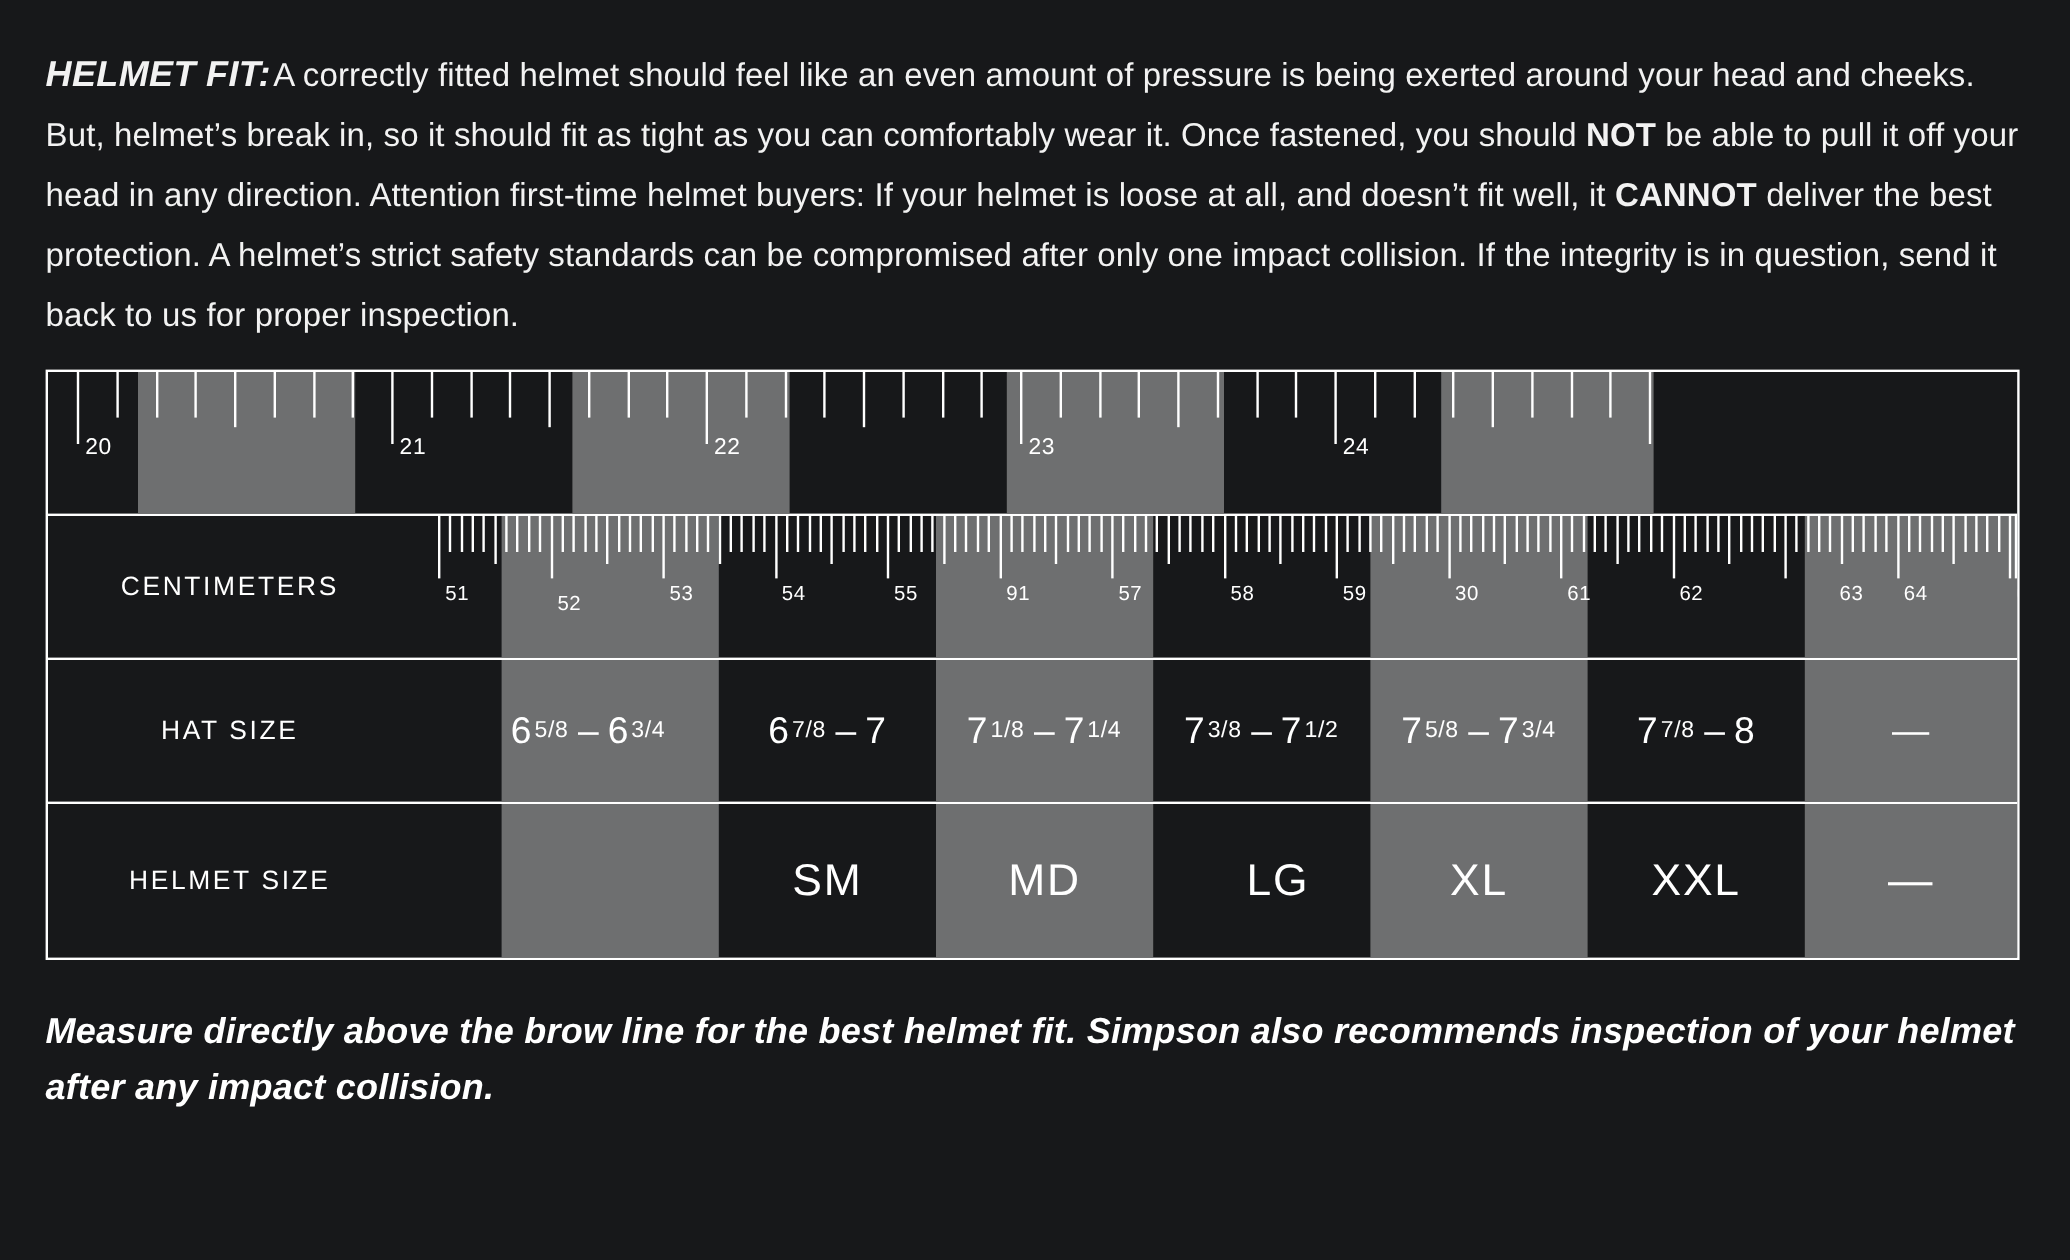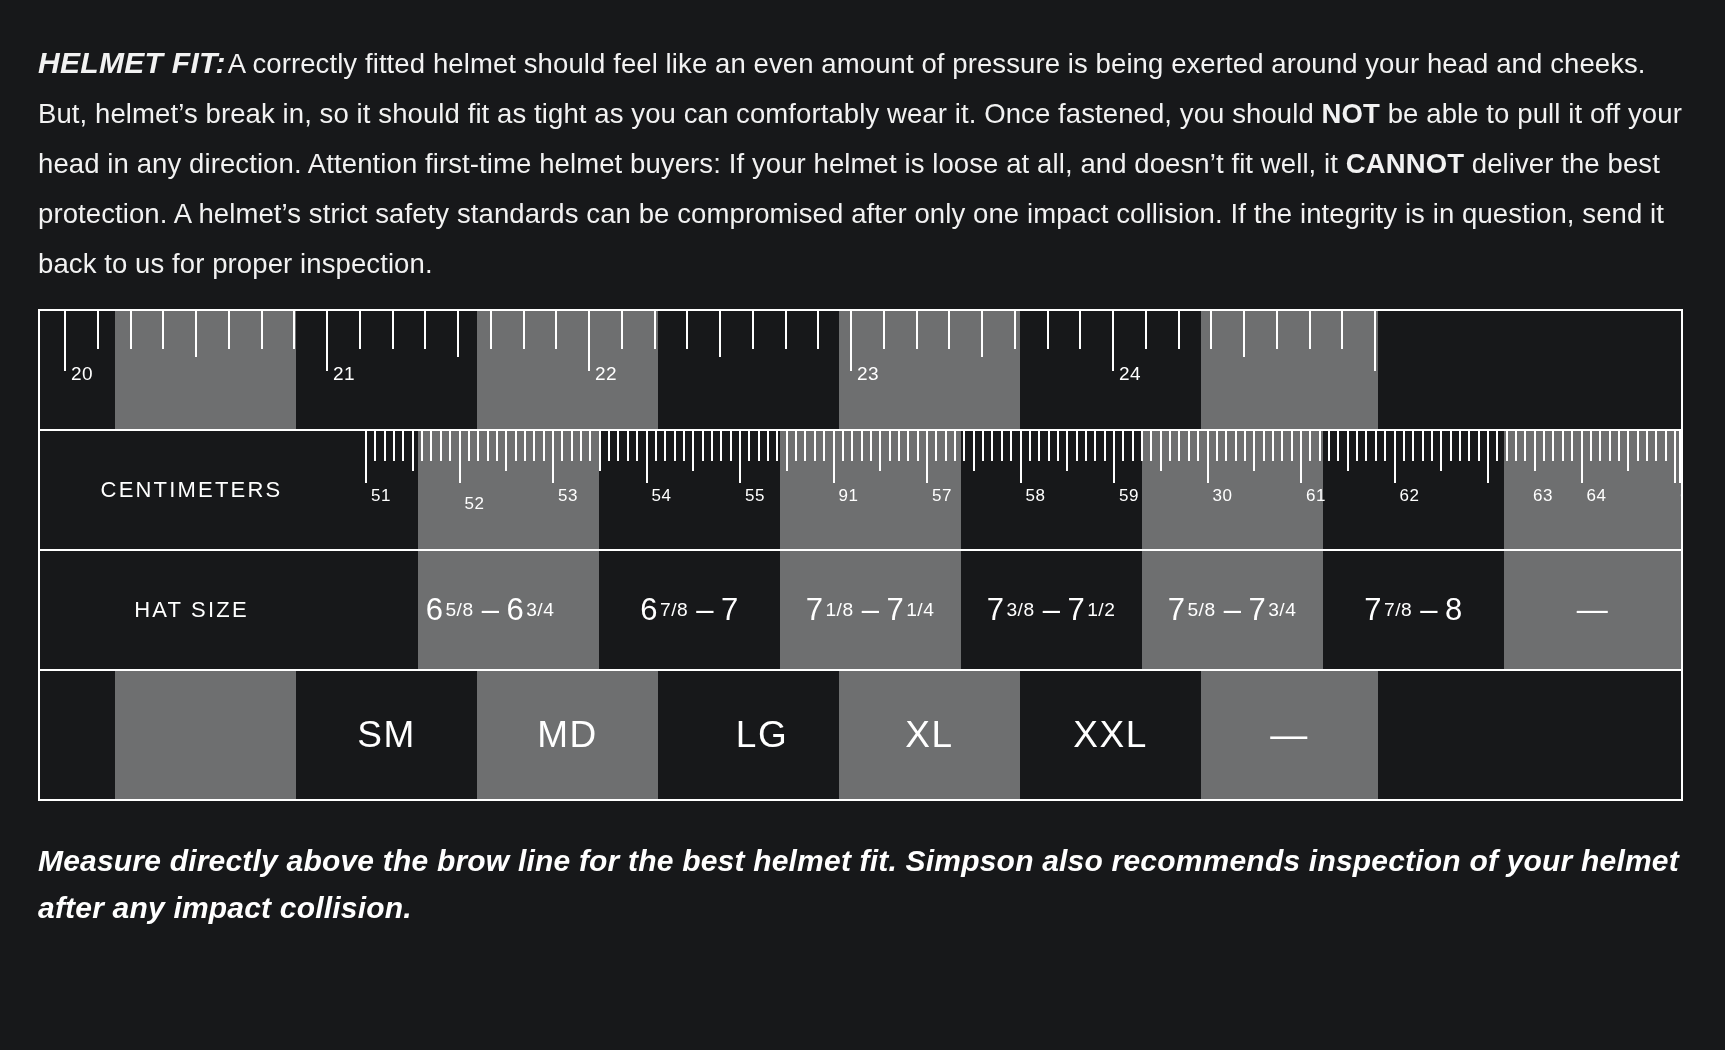--- a/index.html
+++ b/index.html
@@ -389,20 +389,21 @@
             <div class="cell hat" style="left: 437px; width: 181px;">7<span class="frac"><span class="nm">1</span><span class="sl">/</span><span class="dn">8</span></span><span class="dash">–</span>7<span class="frac"><span class="nm">1</span><span class="sl">/</span><span class="dn">4</span></span></div>
             <div class="cell hat" style="left: 618px; width: 181px;">7<span class="frac"><span class="nm">3</span><span class="sl">/</span><span class="dn">8</span></span><span class="dash">–</span>7<span class="frac"><span class="nm">1</span><span class="sl">/</span><span class="dn">2</span></span></div>
             <div class="cell hat" style="left: 799px; width: 181px;">7<span class="frac"><span class="nm">5</span><span class="sl">/</span><span class="dn">8</span></span><span class="dash">–</span>7<span class="frac"><span class="nm">3</span><span class="sl">/</span><span class="dn">4</span></span></div>
             <div class="cell hat" style="left: 980px; width: 181px;">7<span class="frac"><span class="nm">7</span><span class="sl">/</span><span class="dn">8</span></span><span class="dash">–</span>8</div>
             <div class="cell hat" style="left: 1161px; width: 177px;">—</div>
           </div>
       </div>
     </div>
 
     <div class="row r-helmet">
+      <div class="row-label">HELMET SIZE</div>
       <div class="row-body">
         <div class="bands">
             <div class="band dk" style="left: 0px; width: 75px;"></div>
             <div class="band lt" style="left: 75px; width: 181px;"></div>
             <div class="band dk" style="left: 256px; width: 181px;"></div>
             <div class="band lt" style="left: 437px; width: 181px;"></div>
             <div class="band dk" style="left: 618px; width: 181px;"></div>
             <div class="band lt" style="left: 799px; width: 181px;"></div>
             <div class="band dk" style="left: 980px; width: 181px;"></div>
             <div class="band lt" style="left: 1161px; width: 177px;"></div>

